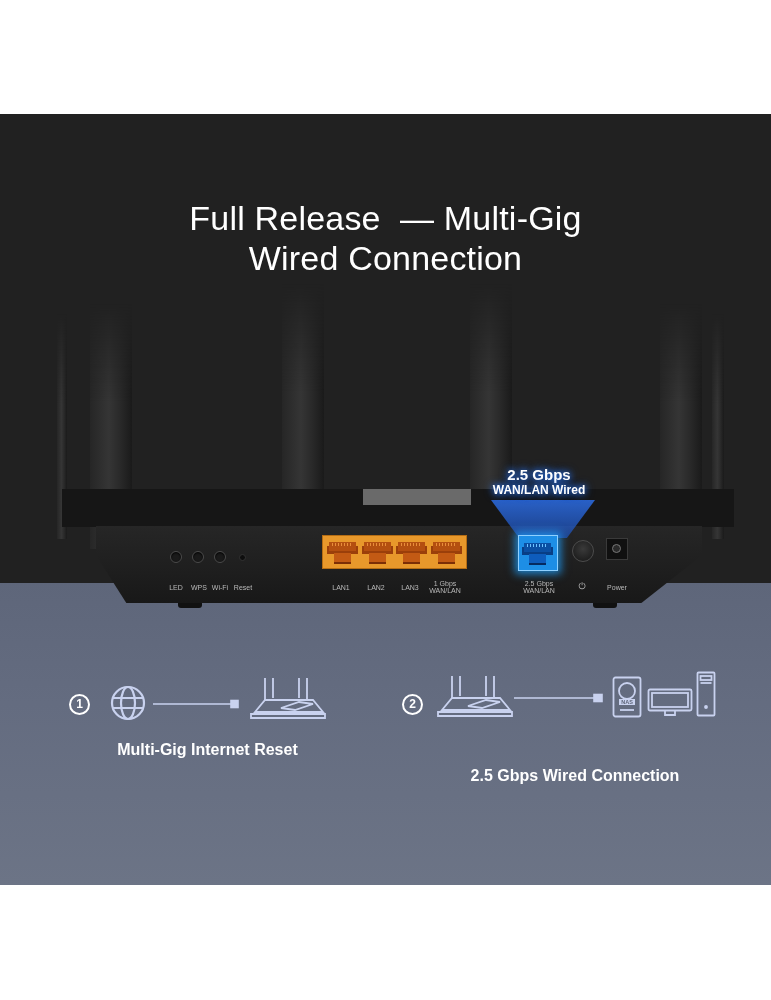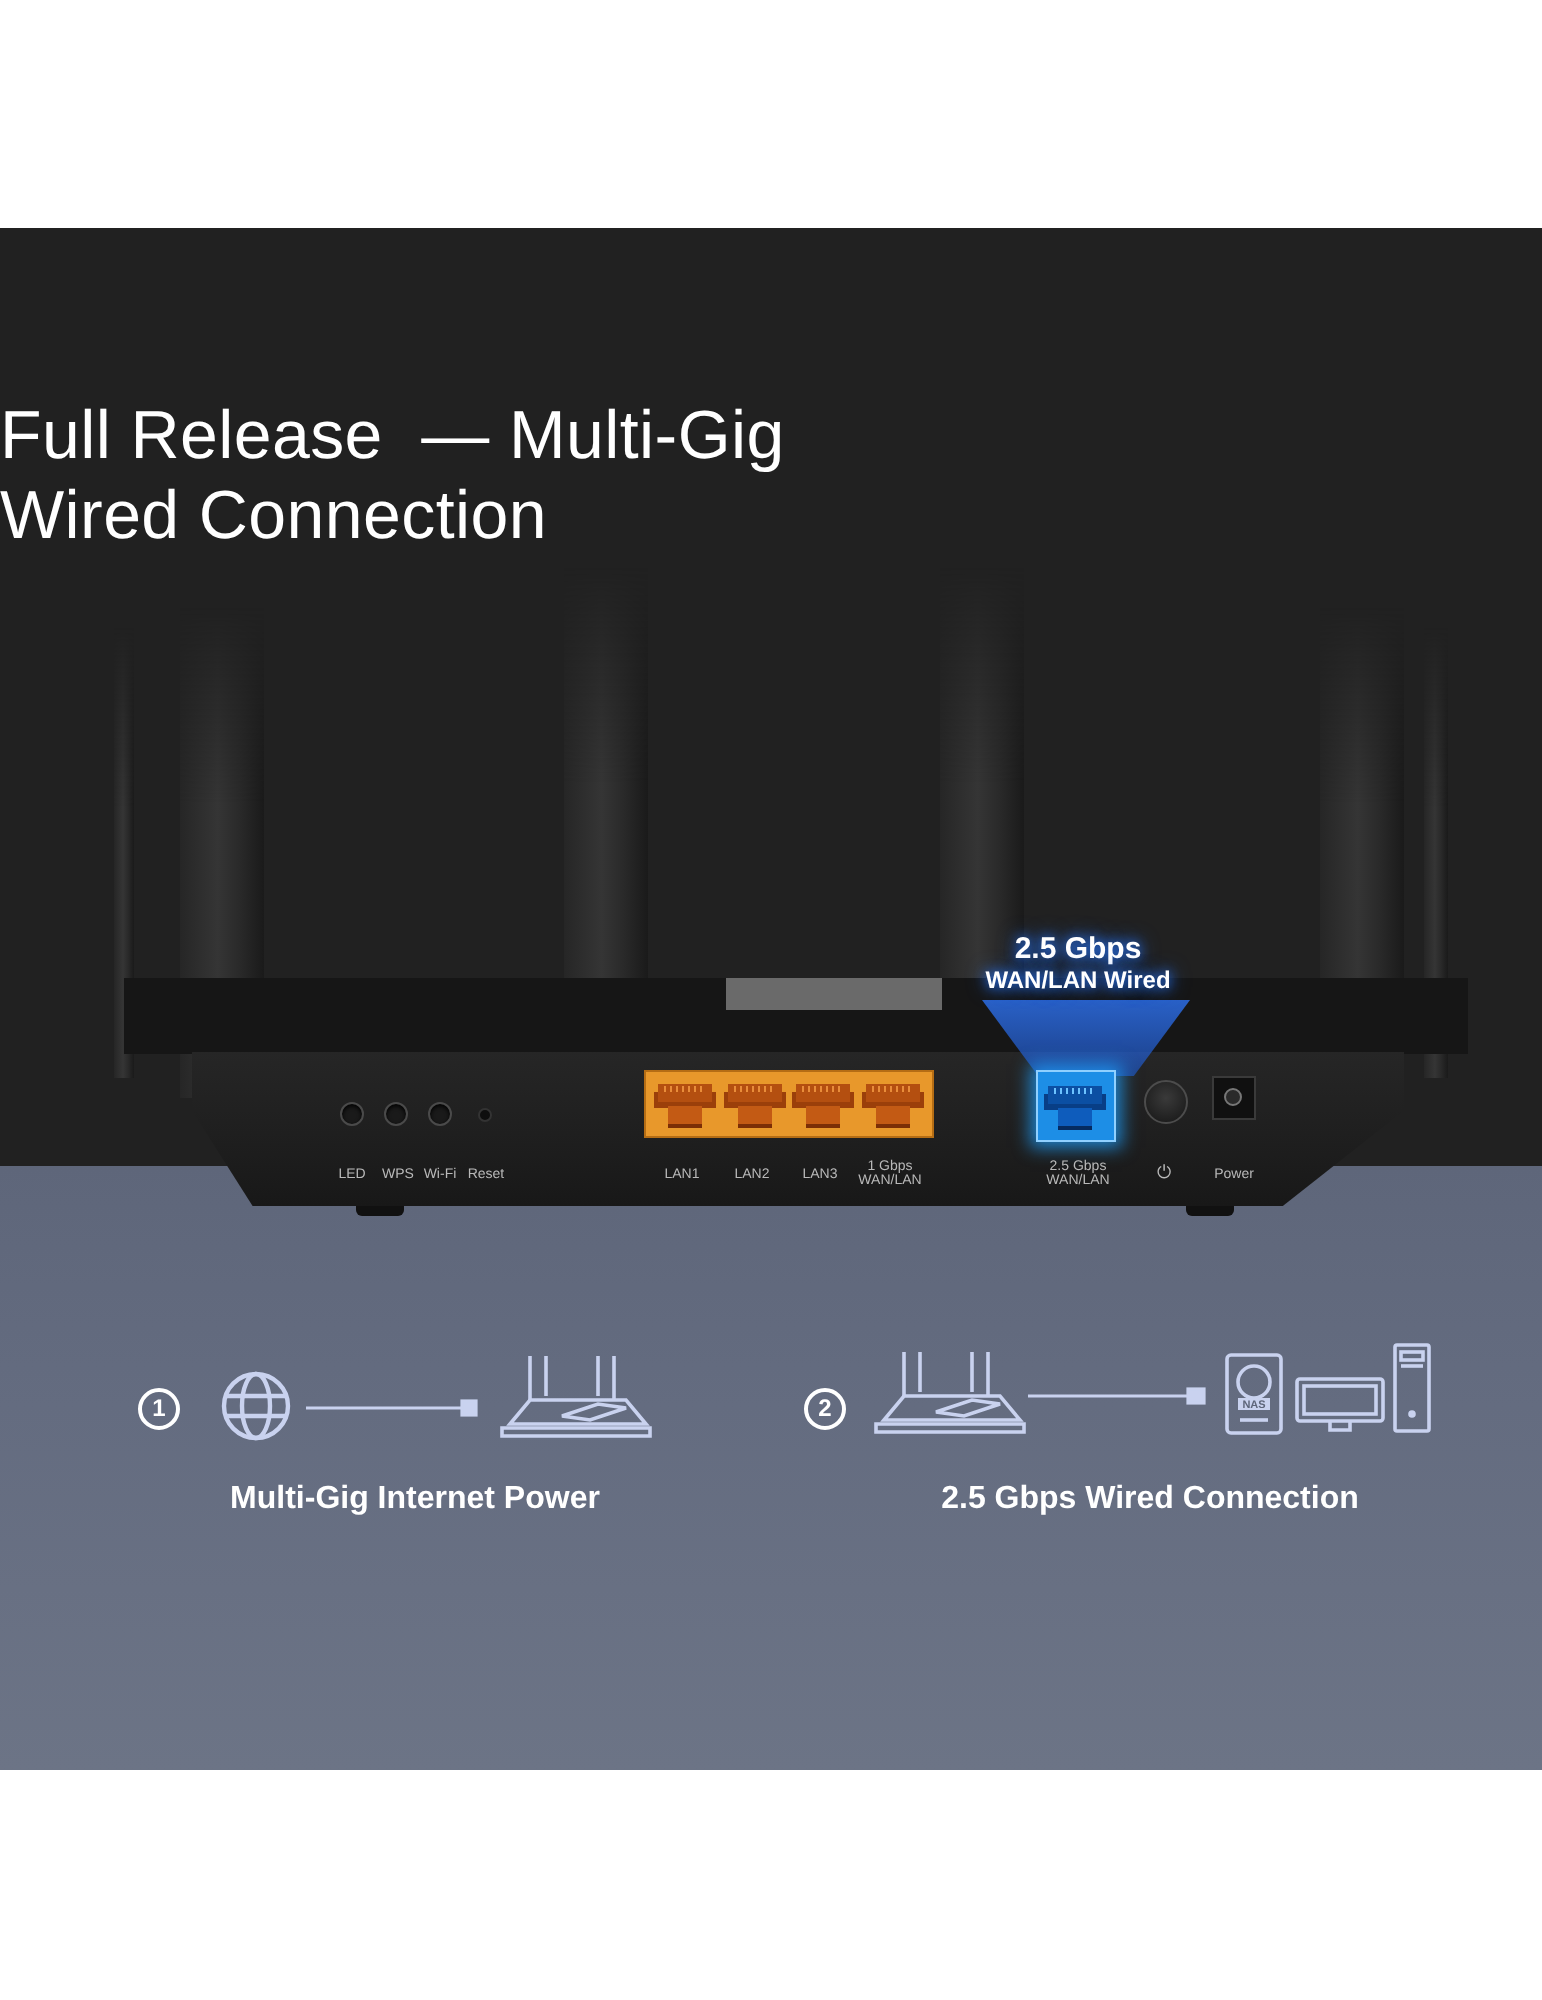--- a/index.html
+++ b/index.html
@@ -13,21 +13,21 @@
   }
   .dark-zone {
     position: absolute; left: 0; top: 0; width: 771px; height: 469px;
     background: #212121;
   }
   .light-zone {
     position: absolute; left: 0; top: 469px; width: 771px; height: 302px;
     background: linear-gradient(180deg, #5e667a 0%, #646c80 40%, #6c7486 100%);
   }
   .headline {
-    position: absolute; left: 0; top: 84px; width: 771px; text-align: left;
+    position: absolute; left: 0; top: 84px; width: 771px; text-align: center;
     color: #ffffff; font-size: 34px; line-height: 40px; font-weight: 400; letter-spacing: 0.2px;
   }
   .headline div { white-space: pre; }
 
   
   .antenna { position: absolute; background: linear-gradient(90deg, #262626 0%, #353535 45%, #2a2a2a 70%, #1a1a1a 100%); }
   .antenna.fade { -webkit-mask-image: linear-gradient(180deg, rgba(0,0,0,0) 0%, rgba(0,0,0,1) 40%); mask-image: linear-gradient(180deg, rgba(0,0,0,0) 0%, rgba(0,0,0,1) 40%); }
 
   
   .router-top {
@@ -208,21 +208,21 @@
   <svg class="icon-svg" style="left:153px; top:584px;" width="90" height="12" viewBox="0 0 90 12" fill="none" stroke="#c9d2ef" stroke-width="1.6">
     <path d="M0 6 H78"></path>
     <rect x="78" y="2.5" width="7" height="7" fill="#c9d2ef"></rect>
   </svg>
   <svg class="icon-svg" style="left:249px; top:562px;" width="78" height="48" viewBox="0 0 78 48" fill="none" stroke="#c9d2ef" stroke-width="1.8">
     <path d="M16 2 V24 M24 2 V22 M50 2 V22 M58 2 V24"></path>
     <path d="M6 36 L16 24 L64 24 L74 36 Z"></path>
     <path d="M2 38 H76 V42 H2 Z"></path>
     <path d="M32 32 L50 26 L64 28 L46 34 Z"></path>
   </svg>
-  <div class="feature-caption" style="left:90px; top:626px; width:235px;">Multi-Gig Internet Power</div>
+  <div class="feature-caption" style="left:90px; top:626px; width:235px;">Multi-Gig Internet Reset</div>
 
   <div class="num-circle" style="left:402px; top:580px;">2</div>
   <svg class="icon-svg" style="left:436px; top:560px;" width="80" height="48" viewBox="0 0 80 48" fill="none" stroke="#c9d2ef" stroke-width="1.8">
     <path d="M16 2 V24 M24 2 V22 M50 2 V22 M58 2 V24"></path>
     <path d="M6 36 L16 24 L64 24 L74 36 Z"></path>
     <path d="M2 38 H76 V42 H2 Z"></path>
     <path d="M32 32 L50 26 L64 28 L46 34 Z"></path>
   </svg>
   <svg class="icon-svg" style="left:514px; top:578px;" width="92" height="12" viewBox="0 0 92 12" fill="none" stroke="#c9d2ef" stroke-width="1.6">
     <path d="M0 6 H80"></path>
@@ -239,14 +239,14 @@
     <rect x="1.5" y="1.5" width="43" height="21" rx="1.5"></rect>
     <rect x="5" y="5" width="36" height="14"></rect>
     <path d="M18 23 V27 H28 V23"></path>
   </svg>
   <svg class="icon-svg" style="left:696px; top:557px;" width="20" height="46" viewBox="0 0 20 46" fill="none" stroke="#c9d2ef" stroke-width="1.8">
     <rect x="1.5" y="1.5" width="17" height="43" rx="1"></rect>
     <rect x="4.5" y="5" width="11" height="4"></rect>
     <path d="M4.5 12 H15.5"></path>
     <circle cx="10" cy="36" r="1" fill="#c9d2ef"></circle>
   </svg>
-  <div class="feature-caption" style="left:440px; top:626px; width:270px;">2.5 Gbps Wired Connection</div>
+  <div class="feature-caption" style="left:440px; top:652px; width:270px;">2.5 Gbps Wired Connection</div>
 </div>
 
 </body></html>

